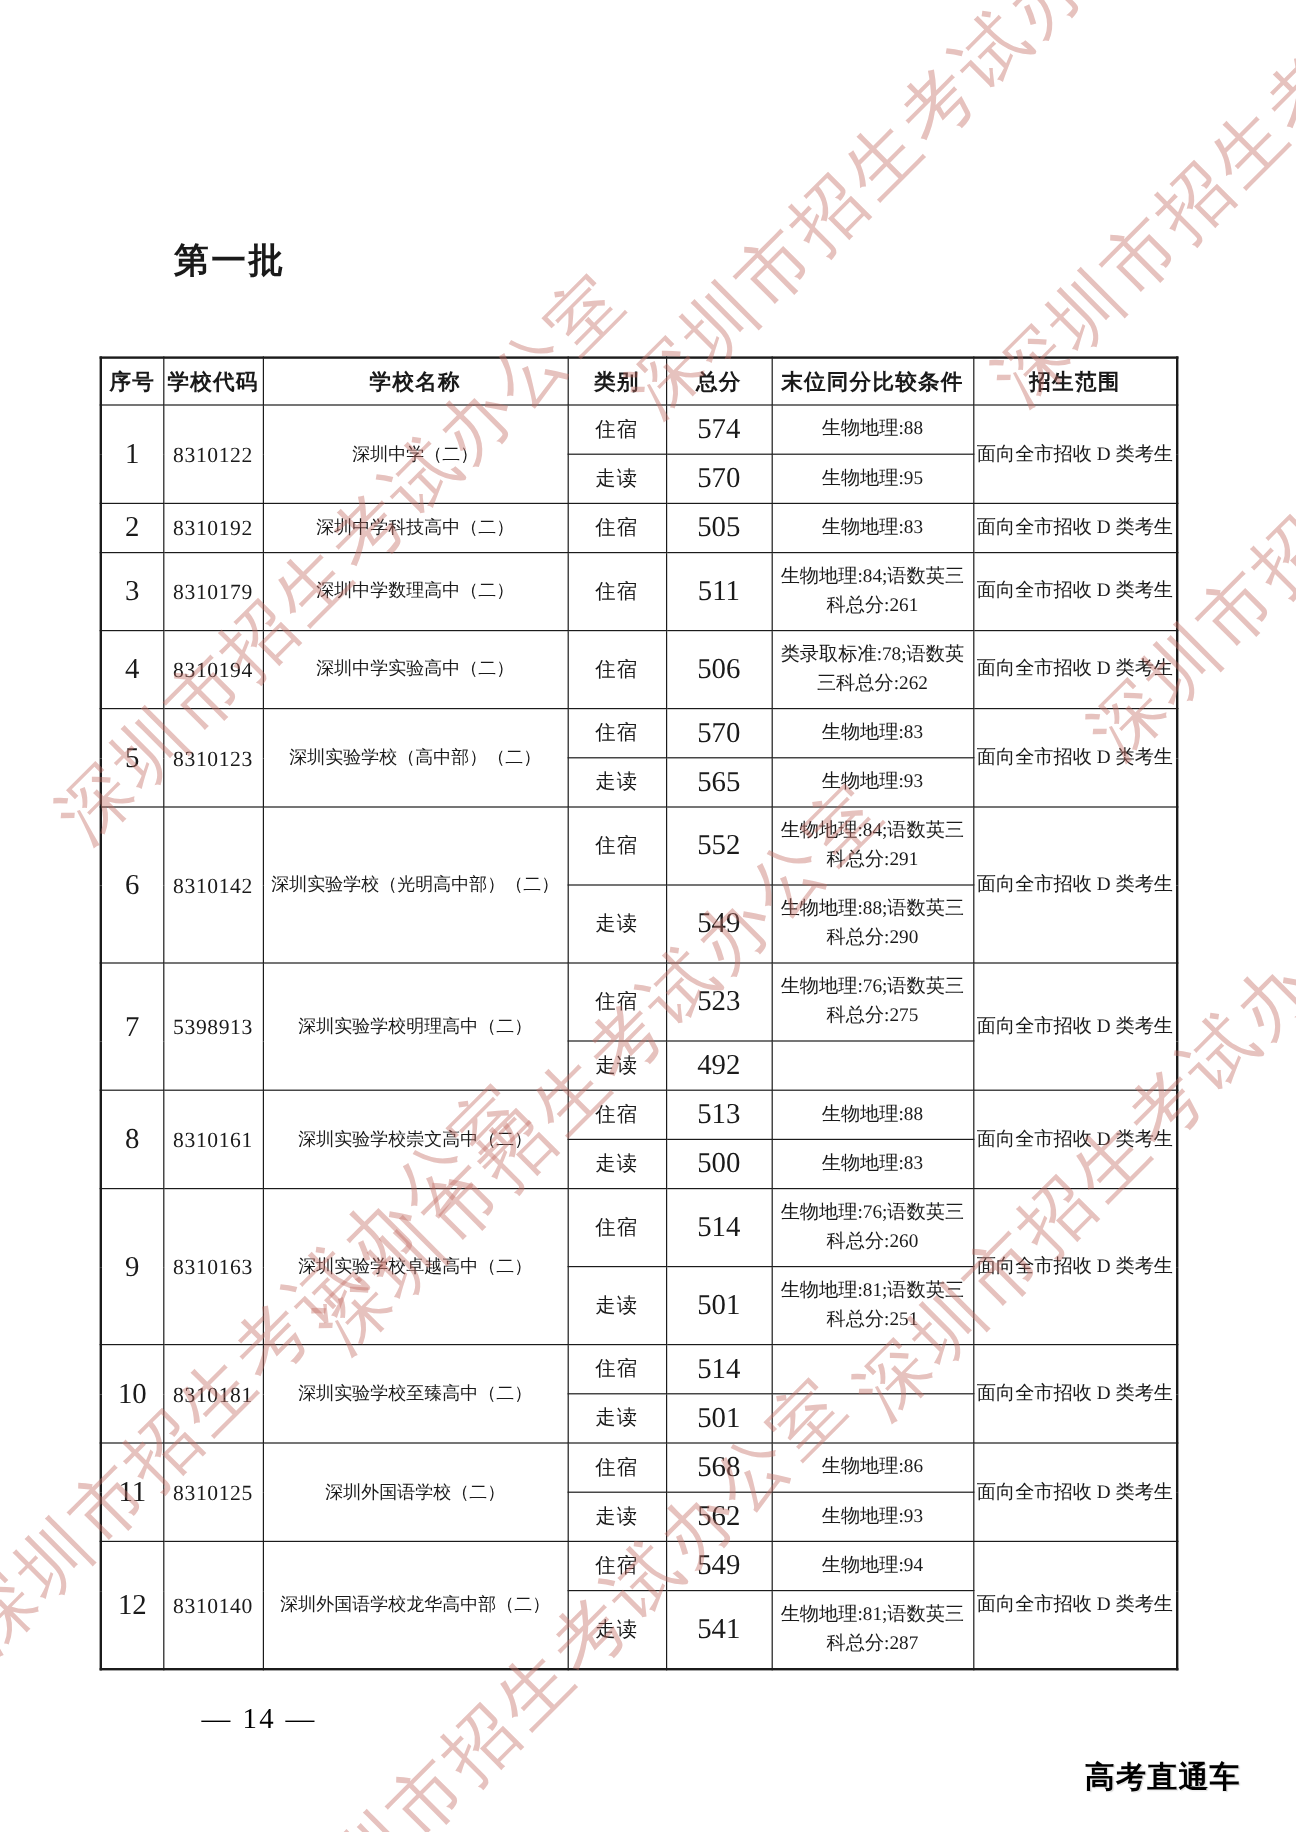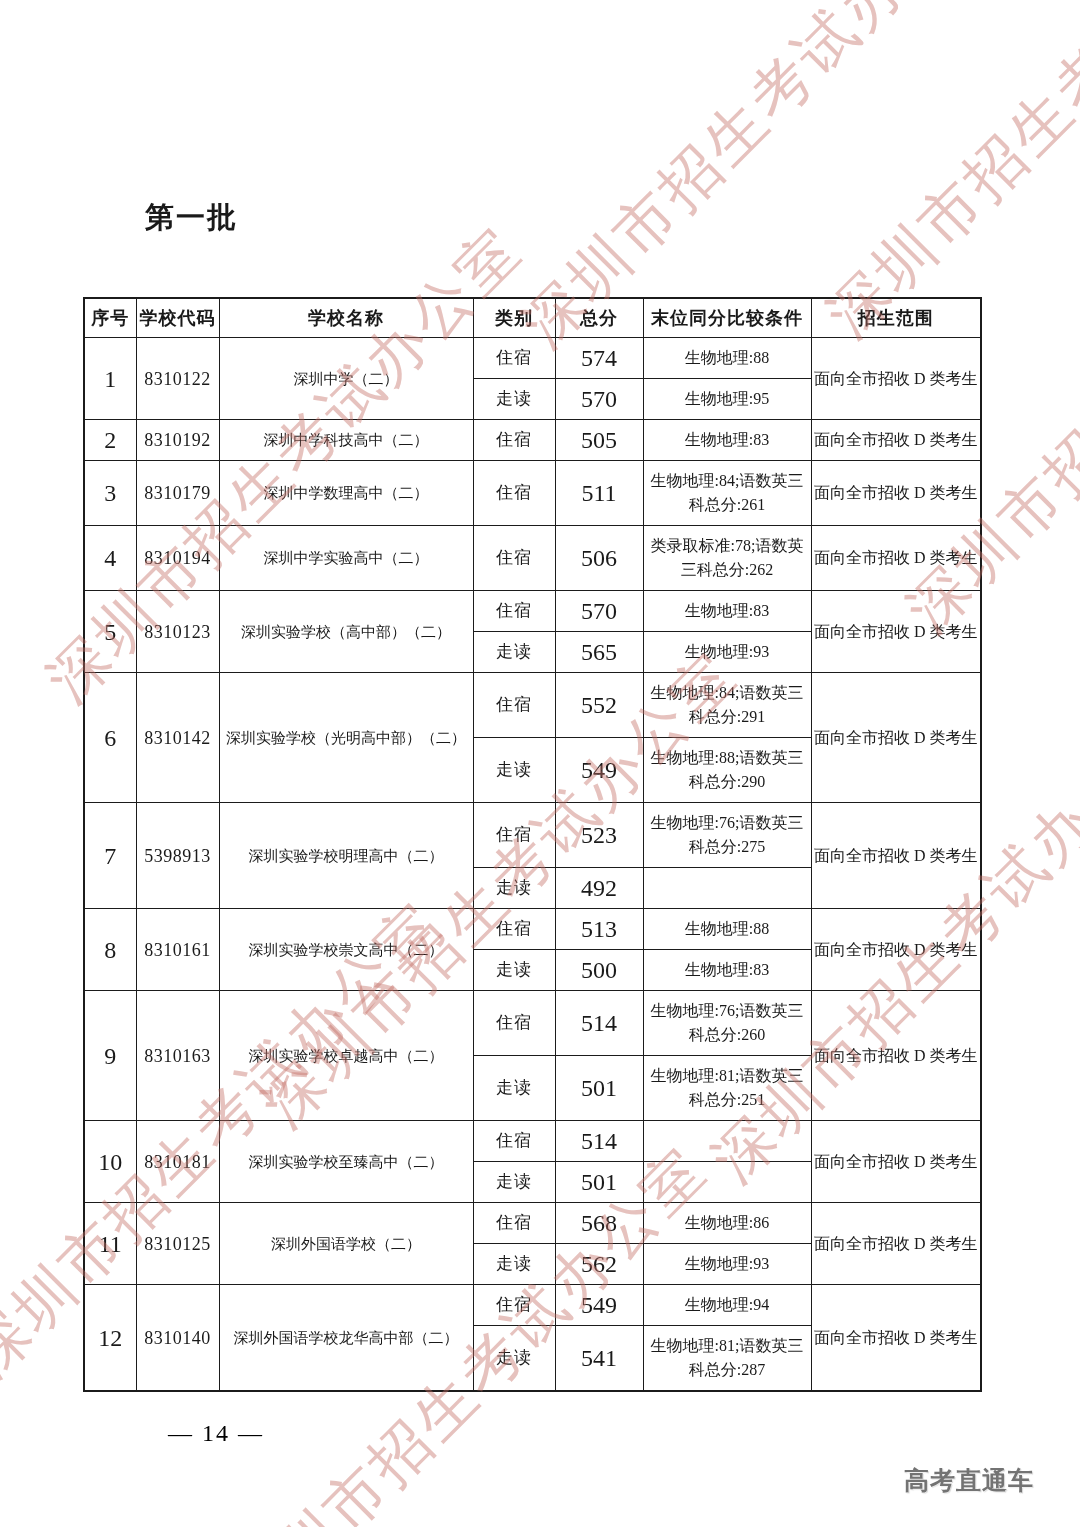--- a/index.html
+++ b/index.html
@@ -249,13 +249,13 @@
         <tr>
           <td class="type">走读</td>
           <td class="score">541</td>
           <td class="cond">生物地理:81;语数英三科总分:287</td>
         </tr>
       </tbody>
   </table>
 </div>
 
 <div id="page-number">— 14 —</div>
-<div id="brand-mark" style="color: #737373;">高考直通车</div>
+<div id="brand-mark" style="color: #000000;">高考直通车</div>
 
 </body></html>

